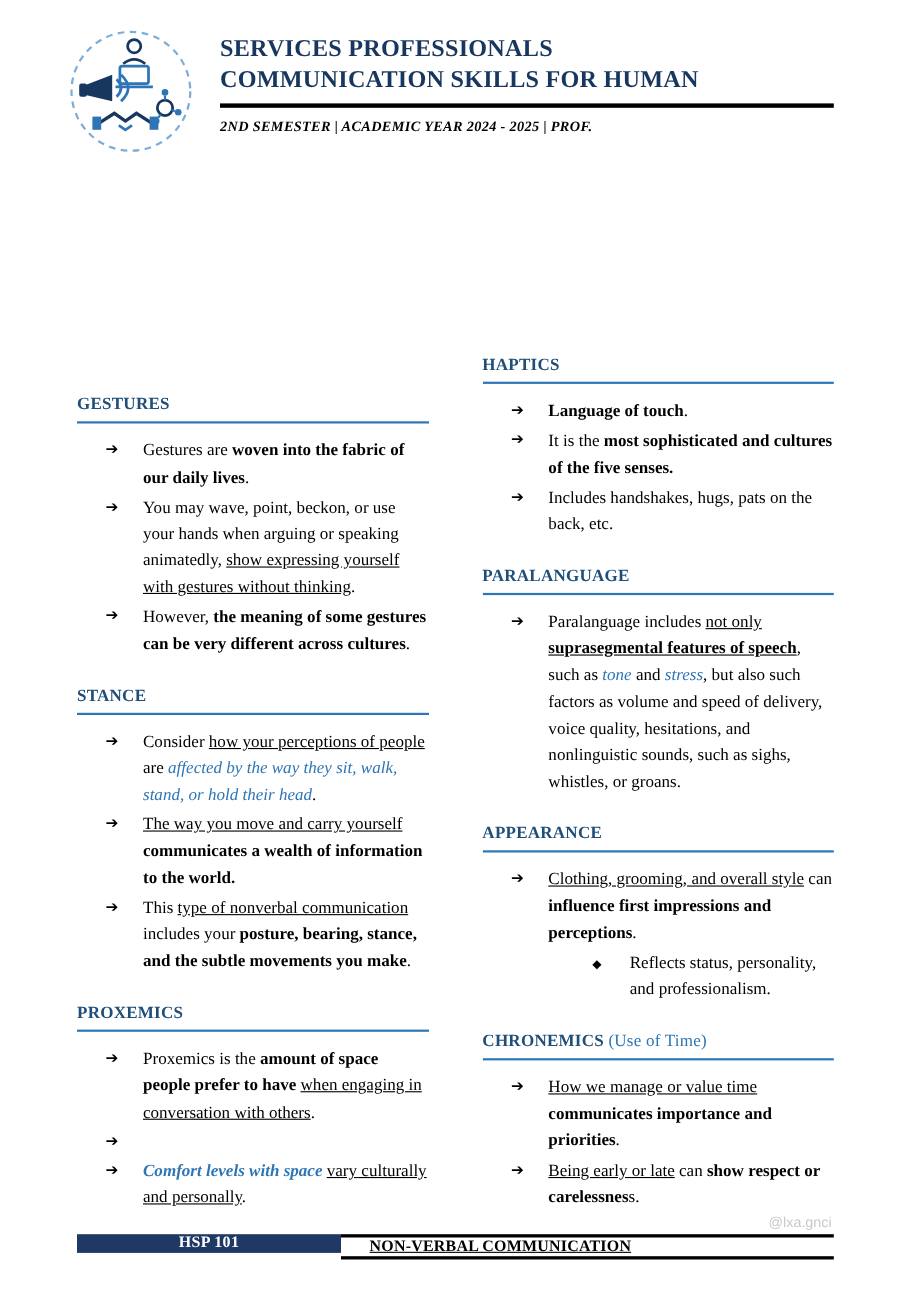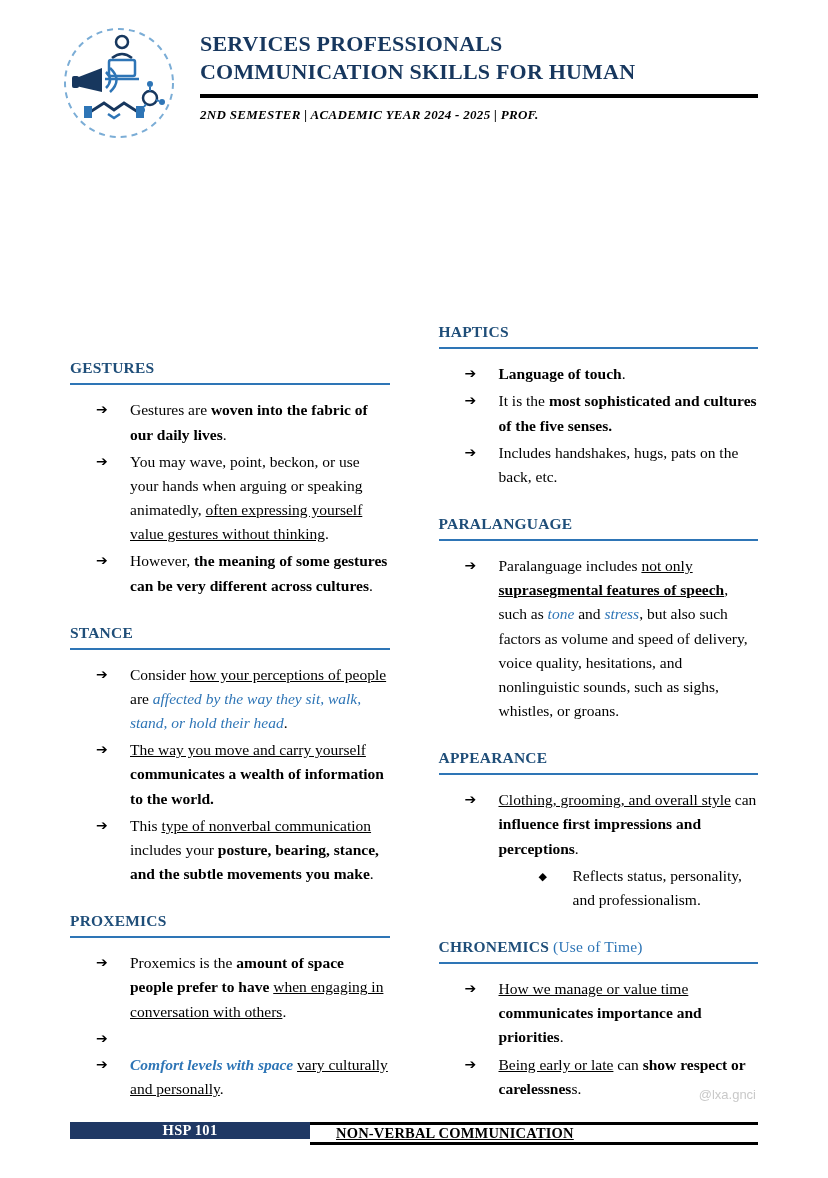--- a/index.html
+++ b/index.html
@@ -59,21 +59,21 @@
     padding-top:1px;
   }
   .bullet.lvl1 .marker { margin-left:100px; font-size:11px; padding-top:4px; }
   .bullet .txt { flex:1; }
   .seg-b { font-weight:bold; }
   .seg-u { text-decoration:underline; }
   .seg-i { font-style:italic; }
   .seg-blue { color:var(--accent,#2e75b6); }
   
   .watermark {
-    position:absolute; right:72px; bottom:76px;
+    position:absolute; right:72px; bottom:60px;
     color:var(--watermark,#c9c9c9);
     font-size:13px;
     font-family:"Liberation Sans", sans-serif;
   }
   .footer-bar {
     position:absolute; left:70px; right:70px; bottom:26px;
     display:flex; align-items:flex-start; height:30px;
   }
   .footer-code {
     width:240px;
@@ -151,21 +151,21 @@
         <section class="section">
           <h2 class="section-title">GESTURES</h2>
           <div class="section-rule"></div>
           <ul class="bullets">
             <li class="bullet">
               <span class="marker">➔</span>
               <span class="txt"><span>Gestures are </span><span class="seg-b">woven into the fabric of our daily lives</span><span>.</span></span>
             </li>
             <li class="bullet">
               <span class="marker">➔</span>
-              <span class="txt"><span>You may wave, point, beckon, or use your hands when arguing or speaking animatedly, </span><span class="seg-u">often expressing yourself value gestures without thinking</span><span>.</span></span>
+              <span class="txt"><span>You may wave, point, beckon, or use your hands when arguing or speaking animatedly, </span><span class="seg-u">show expressing yourself with gestures without thinking</span><span>.</span></span>
             </li>
             <li class="bullet">
               <span class="marker">➔</span>
               <span class="txt"><span>However, </span><span class="seg-b">the meaning of some gestures can be very different across cultures</span><span>.</span></span>
             </li>
           </ul>
         </section>
         <section class="section">
           <h2 class="section-title">STANCE</h2>
           <div class="section-rule"></div>

